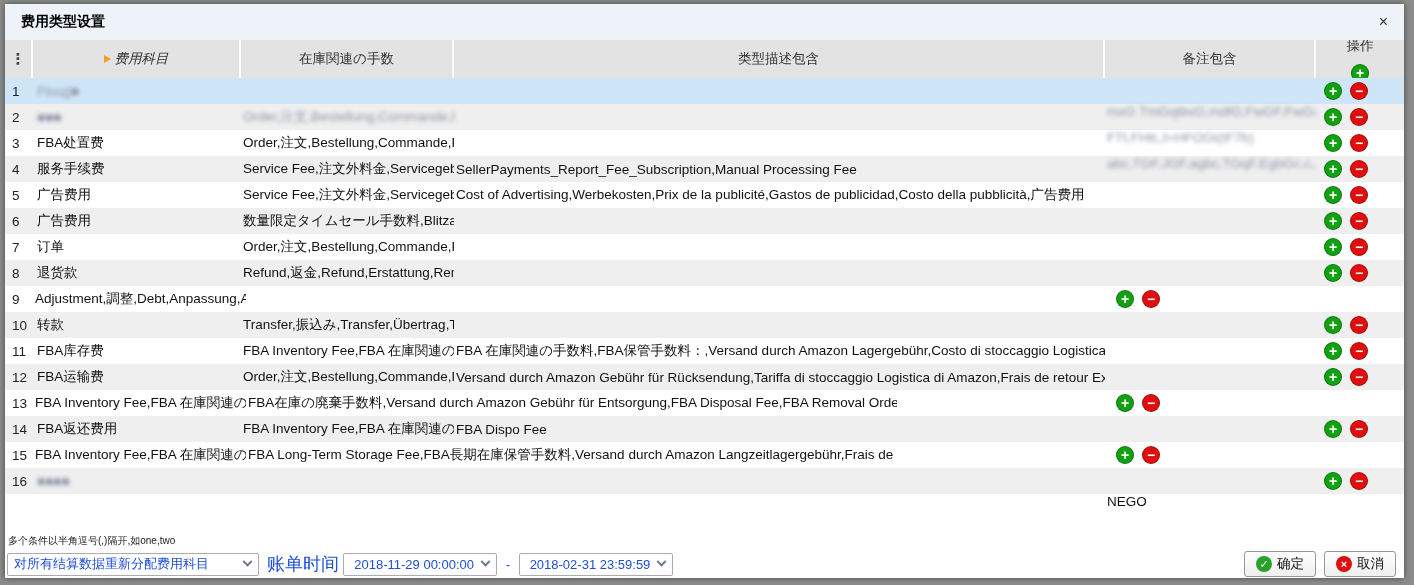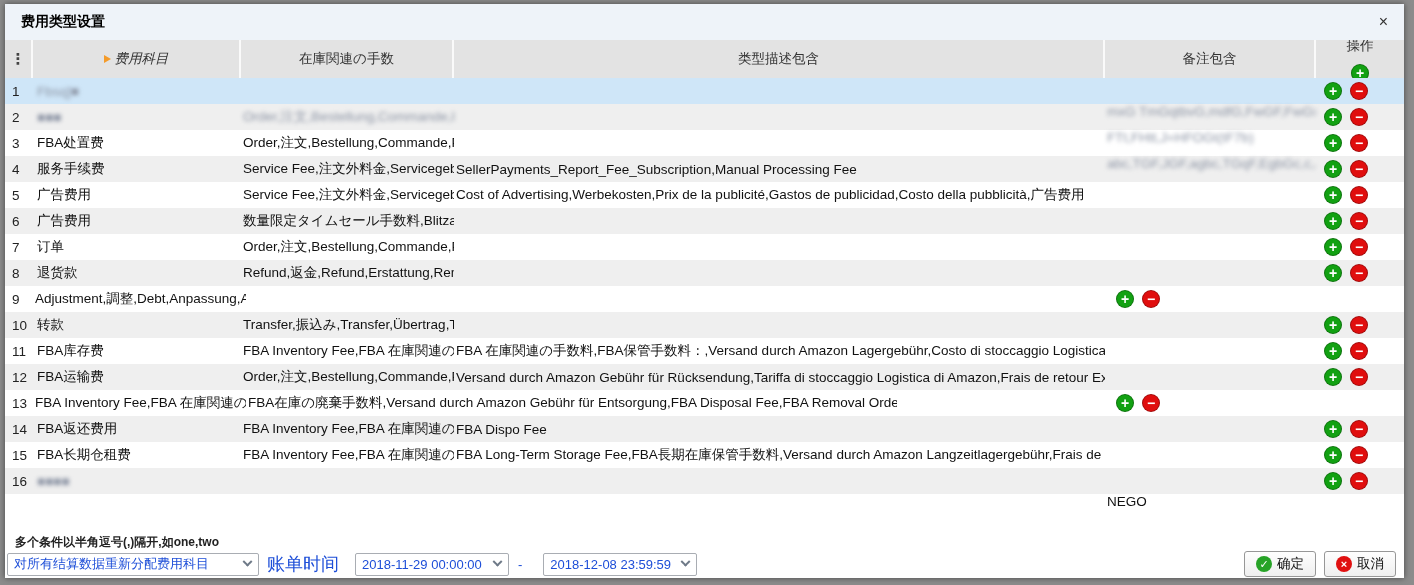--- a/index.html
+++ b/index.html
@@ -43,28 +43,28 @@
   .c.ops { width:88px; display:flex; align-items:center; gap:8px; padding-left:8px; }
   .blurred { filter:blur(2.3px); color:#8d95a5; }
 
   .cbtn { display:inline-flex; width:18px; height:18px; border-radius:50%;
     align-items:center; justify-content:center; color:#fff; font-weight:bold;
     font-size:14px; line-height:18px; cursor:pointer; flex:0 0 auto;
     border:1px solid rgba(0,0,0,.28); }
   .cbtn.plus { background:#12a112; }
   .cbtn.minus { background:#e00e0e; }
 
-  .footer-hint { position:absolute; left:10px; top:530px; font-size:12px; color:#222;font-weight:bold; }
+  .footer-hint { position:absolute; left:3px; top:530px; font-size:10px; color:#222; }
   .controls { position:absolute; left:2px; top:548px; display:flex;
     align-items:center; font-size:13px; color:#1d4ed8; }
   .select { height:23px; border:1px solid #a9adb3; border-radius:2px; background:#fff;
     display:flex; align-items:center; justify-content:space-between;
     padding:0 7px 0 6px; cursor:pointer; white-space:nowrap; overflow:hidden; }
   .sel-main { width:252px; }
-  .sel-date { width:154px; margin-left:16px; }
+  .sel-date { width:154px; margin-left:4px;justify-content:flex-end; }
   .chev { width:7px; height:7px; border-right:2px solid #6f7a88;
     border-bottom:2px solid #6f7a88; transform:rotate(45deg) translate(-2px,-2px);
     flex:0 0 auto; margin-left:8px; }
   .lbl { margin-left:8px; font-size:18px; }
   .dash { margin:0 5px 0 9px; }
 
   .actions { position:absolute; right:8px; top:547px; display:flex; gap:8px; }
   .act { display:flex; align-items:center; gap:5px; height:26px; padding:0 11px;
     background:linear-gradient(#fefefe,#efefef); border:1px solid #979797;
     border-radius:3px; font-size:13.5px; color:#111; cursor:pointer;
@@ -255,21 +255,20 @@
         <div class="c trans">FBA Inventory Fee,FBA 在庫関連の手数</div>
         <div class="c desc">FBA Dispo Fee</div>
         <div class="c note"></div>
         <div class="c ops">
           <span class="cbtn plus">+</span>
           <span class="cbtn minus">−</span>
         </div>
       </div>
         <div class="trow">
         <div class="c num">15</div>
-        <div class="c subject">FBA长期仓租费</div>
         <div class="c trans">FBA Inventory Fee,FBA 在庫関連の手数</div>
         <div class="c desc">FBA Long-Term Storage Fee,FBA長期在庫保管手数料,Versand durch Amazon Langzeitlagergebühr,Frais de Stockag</div>
         <div class="c note"></div>
         <div class="c ops">
           <span class="cbtn plus">+</span>
           <span class="cbtn minus">−</span>
         </div>
       </div>
         <div class="trow zebra">
         <div class="c num">16</div>
@@ -291,21 +290,21 @@
         <span>对所有结算数据重新分配费用科目</span>
         <span class="chev"></span>
       </div>
       <span class="lbl">账单时间</span>
       <div class="select sel-date">
         <span>2018-11-29 00:00:00</span>
         <span class="chev"></span>
       </div>
       <span class="dash">-</span>
       <div class="select sel-date">
-        <span>2018-12-08 23:59:59</span>
+        <span>2018-02-31 23:59:59</span>
         <span class="chev"></span>
       </div>
     </div>
 
     <div class="actions">
       <button class="act">
         <span class="ico ok">✓</span>
         <span>确定</span>
       </button>
       <button class="act">

